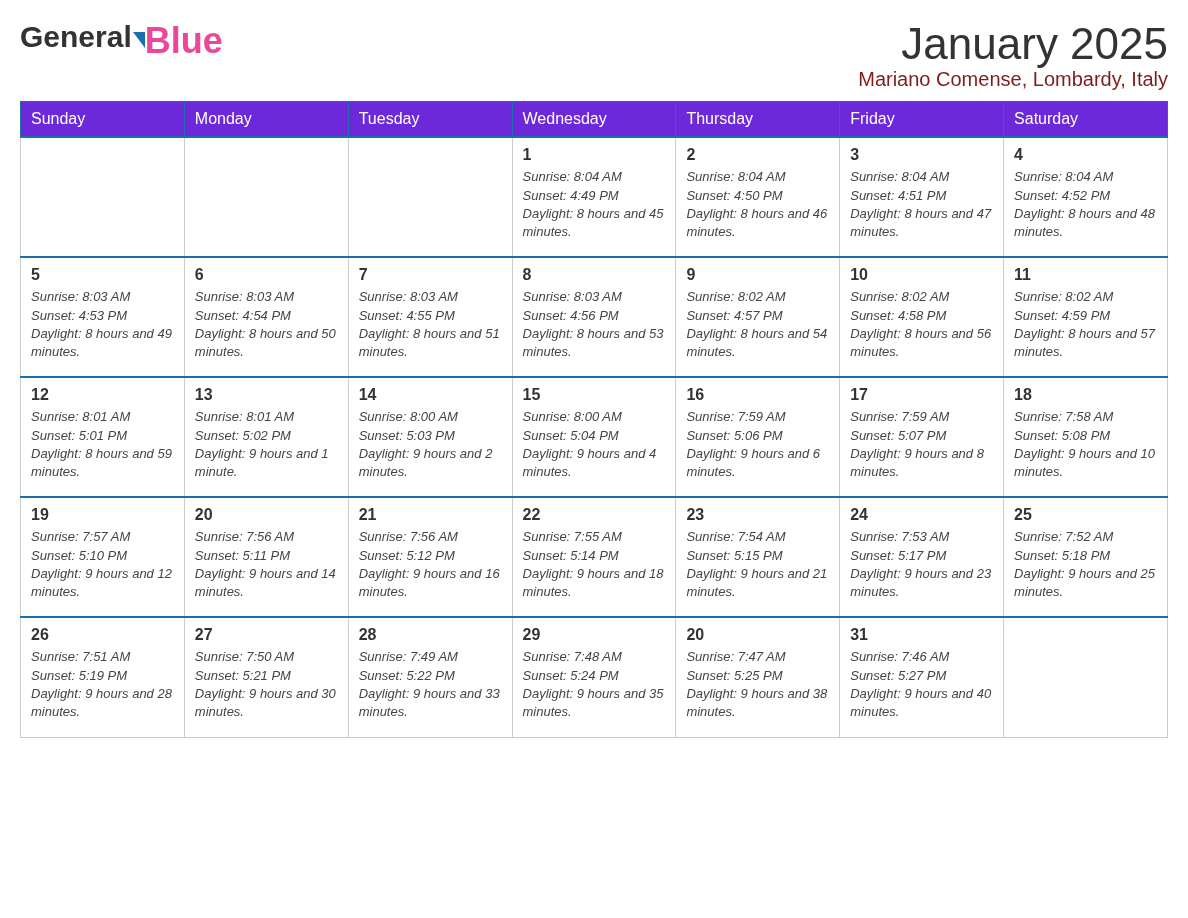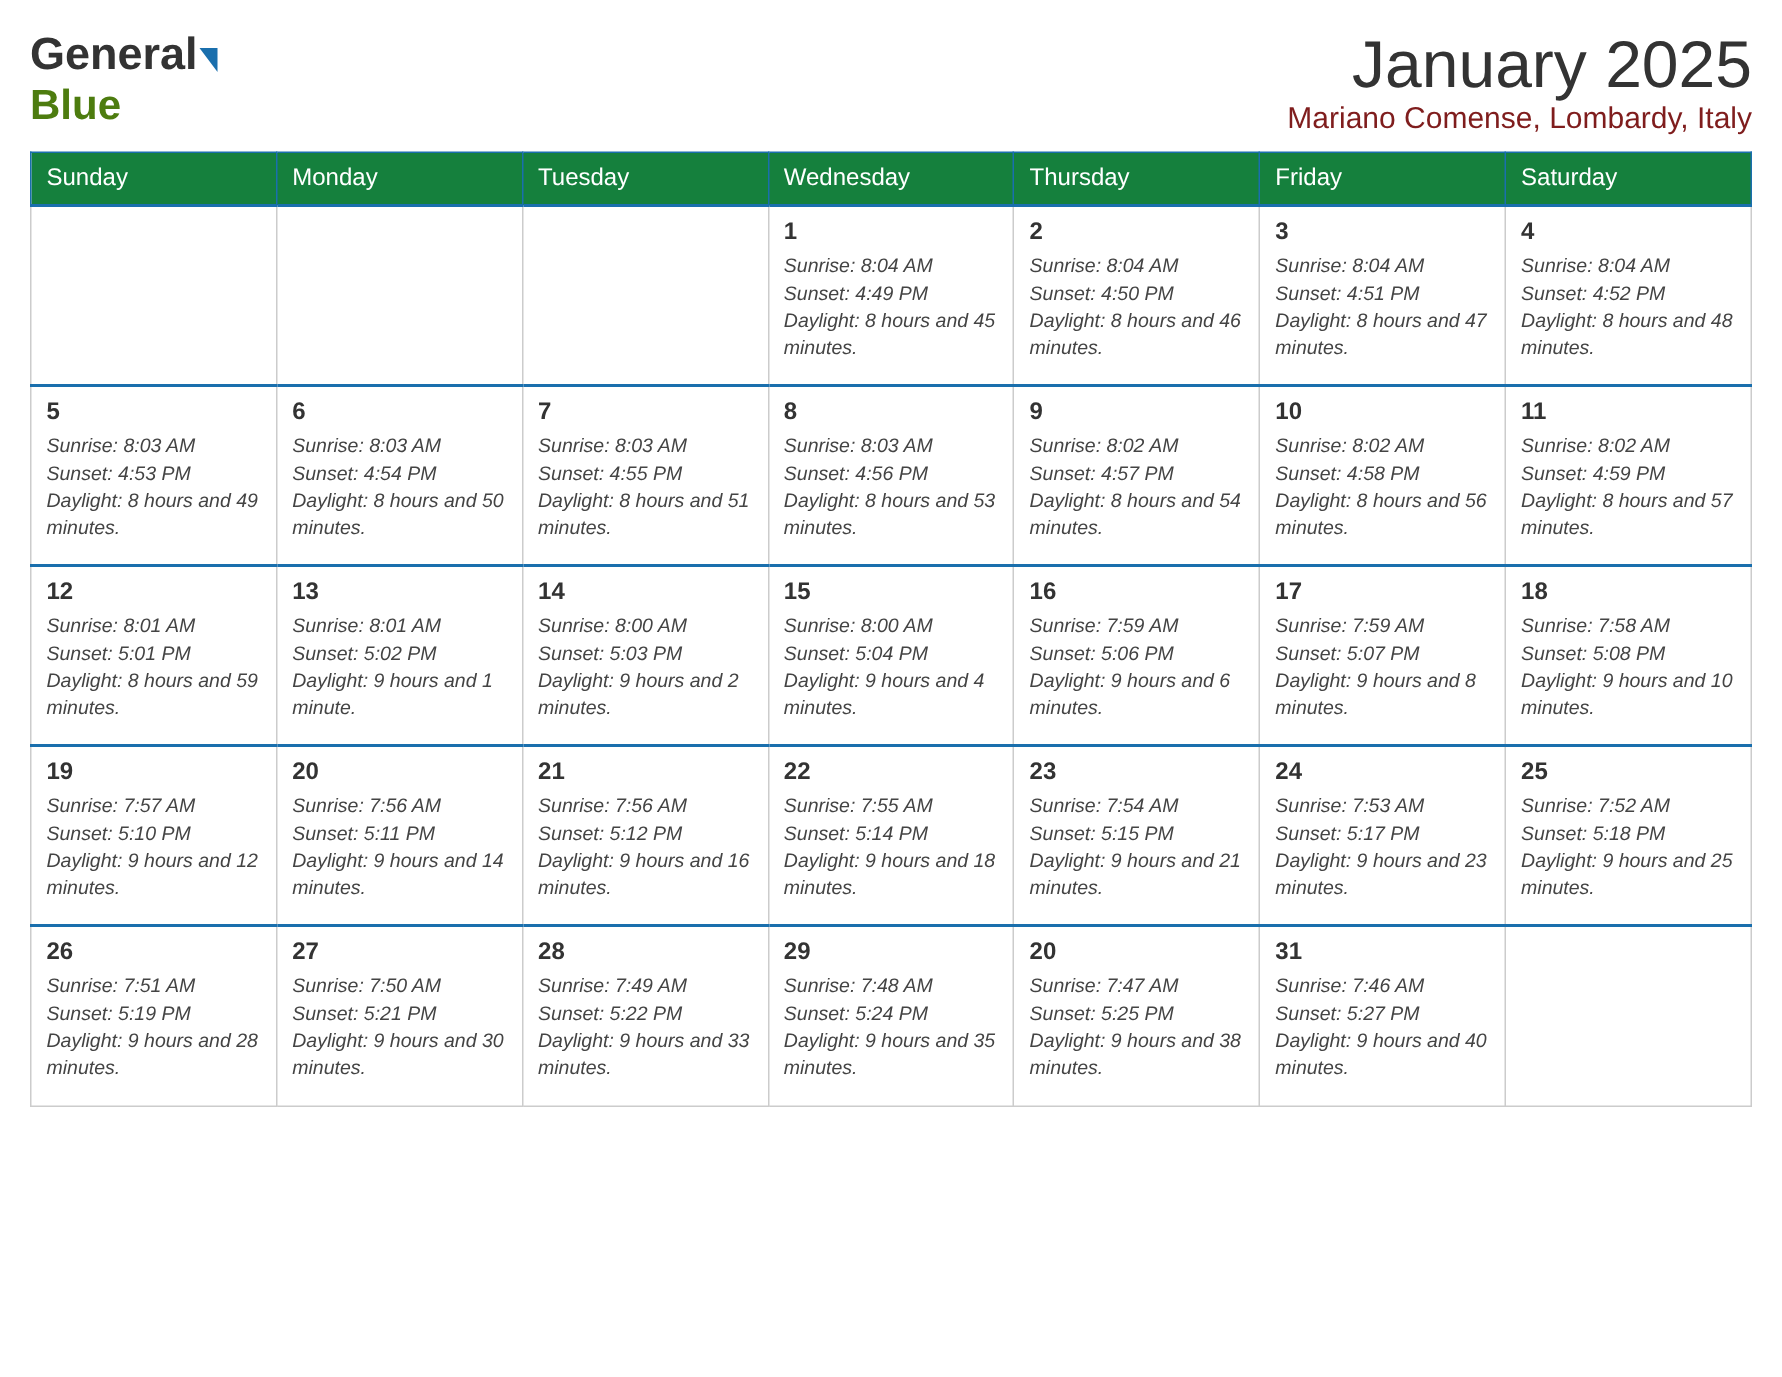--- a/index.html
+++ b/index.html
@@ -11,21 +11,21 @@
       min-height: 918px;
     }
     .header {
       display: flex;
       justify-content: space-between;
       align-items: flex-start;
       margin-bottom: 10px;
     }
     .logo {
       display: flex;
-      flex-direction: column;
+      flex-direction: row;
       align-items: flex-start;
     }
     .title-block {
       text-align: right;
     }
     .month-title {
       font-size: 44px;
       font-weight: normal;
       color: #333;
       line-height: 1.1;
@@ -33,21 +33,21 @@
     .location {
       font-size: 20px;
       color: #7f1d1d;
     }
     .calendar-table {
       width: 100%;
       border-collapse: collapse;
       margin-top: 5px;
     }
     .calendar-table th {
-      background-color: #15803d;
+      background-color: #6d28d9;
       color: #fff;
       text-align: left;
       padding: 8px 10px;
       font-size: 16px;
       font-weight: normal;
       border: 1px solid #1a6fad;
     }
     .calendar-table td {
       vertical-align: top;
       padding: 8px 10px;
@@ -79,23 +79,23 @@
     .logo-row {
       display: flex;
       align-items: center;
     }
     .logo-text-general {
       font-size: 30px;
       font-weight: bold;
       color: #333;
     }
     .logo-text-blue {
-      font-size: 28px;
+      font-size: 36px;
       font-weight: bold;
-      color: #4d7c0f;
+      color: #ec4899;
     }
     .logo-arrow {
       display: inline-block;
       width: 0;
       height: 0;
       border-left: 12px solid transparent;
       border-right: 0px solid transparent;
       border-top: 16px solid #1a6fad;
       margin-left: 1px;
       vertical-align: top;

